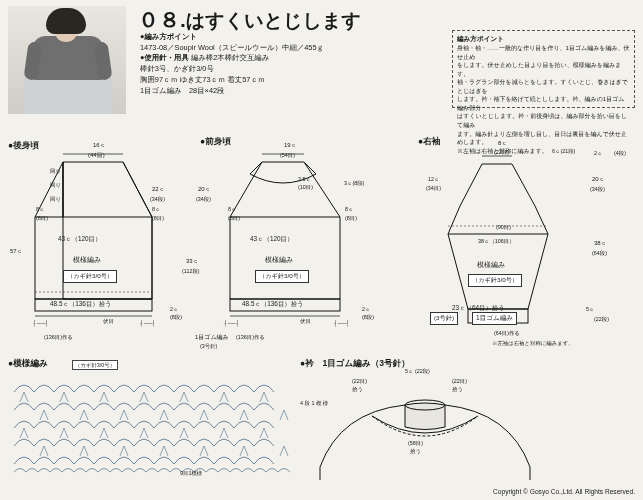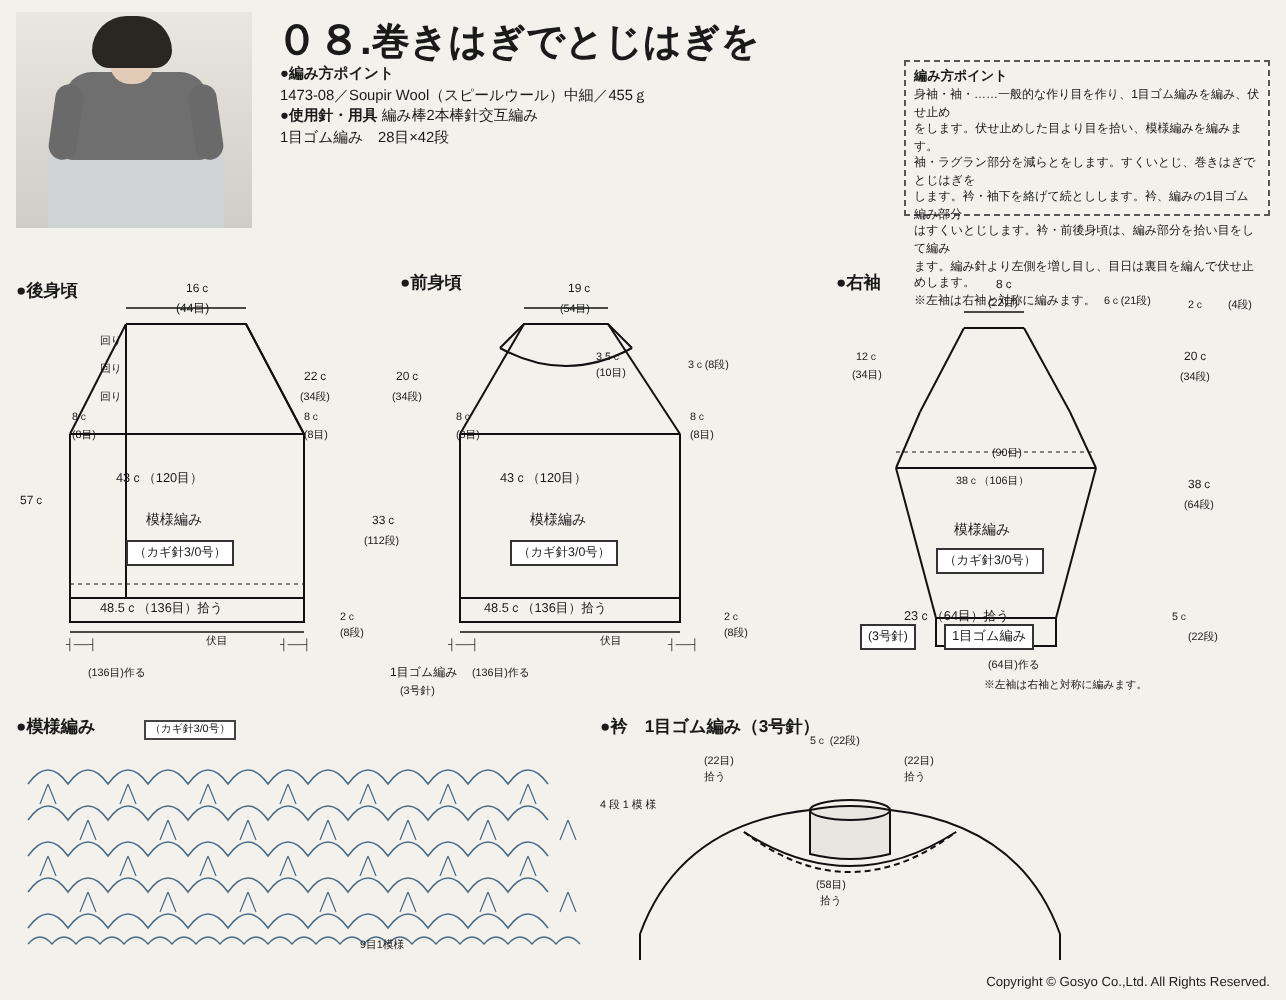--- a/index.html
+++ b/index.html
@@ -78,27 +78,29 @@
   <div class="photo">
     <div class="skirt"></div>
     <div class="sweater"></div>
     <div class="arm-l"></div>
     <div class="arm-r"></div>
     <div class="face"></div>
     <div class="hair"></div>
   </div>
 
   <div class="title">
-    <span class="num">０８.</span><span>巻きはぎでとじはぎを</span>
+    <span class="num">０８.</span><span>はすくいとじします</span>
   </div>
 
   <div class="meta">
     <div class="row"><span class="lbl">●編み方ポイント</span></div>
     <div class="row"><span>1473-08／Soupir Wool（スピールウール）中細／455ｇ</span></div>
     <div class="row"><span class="lbl">●使用針・用具</span>&nbsp;<span>編み棒2本棒針交互編み</span></div>
+    <div class="row"><span>棒針3号、かぎ針3/0号</span></div>
+    <div class="row"><span>胸囲97ｃｍ ゆき丈73ｃｍ 着丈57ｃｍ</span></div>
     <div class="row"><span>1目ゴム編み　28目×42段</span></div>
   </div>
 
   <div class="points">
     <span class="ph">編み方ポイント</span>
     <div>身袖・袖・……一般的な作り目を作り、1目ゴム編みを編み、伏せ止め</div>
     <div>をします。伏せ止めした目より目を拾い、模様編みを編みます。</div>
     <div>袖・ラグラン部分を減らとをします。すくいとじ、巻きはぎでとじはぎを</div>
     <div>します。衿・袖下を絡げて続としします。衿、編みの1目ゴム編み部分</div>
     <div>はすくいとじします。衿・前後身頃は、編み部分を拾い目をして編み</div>

